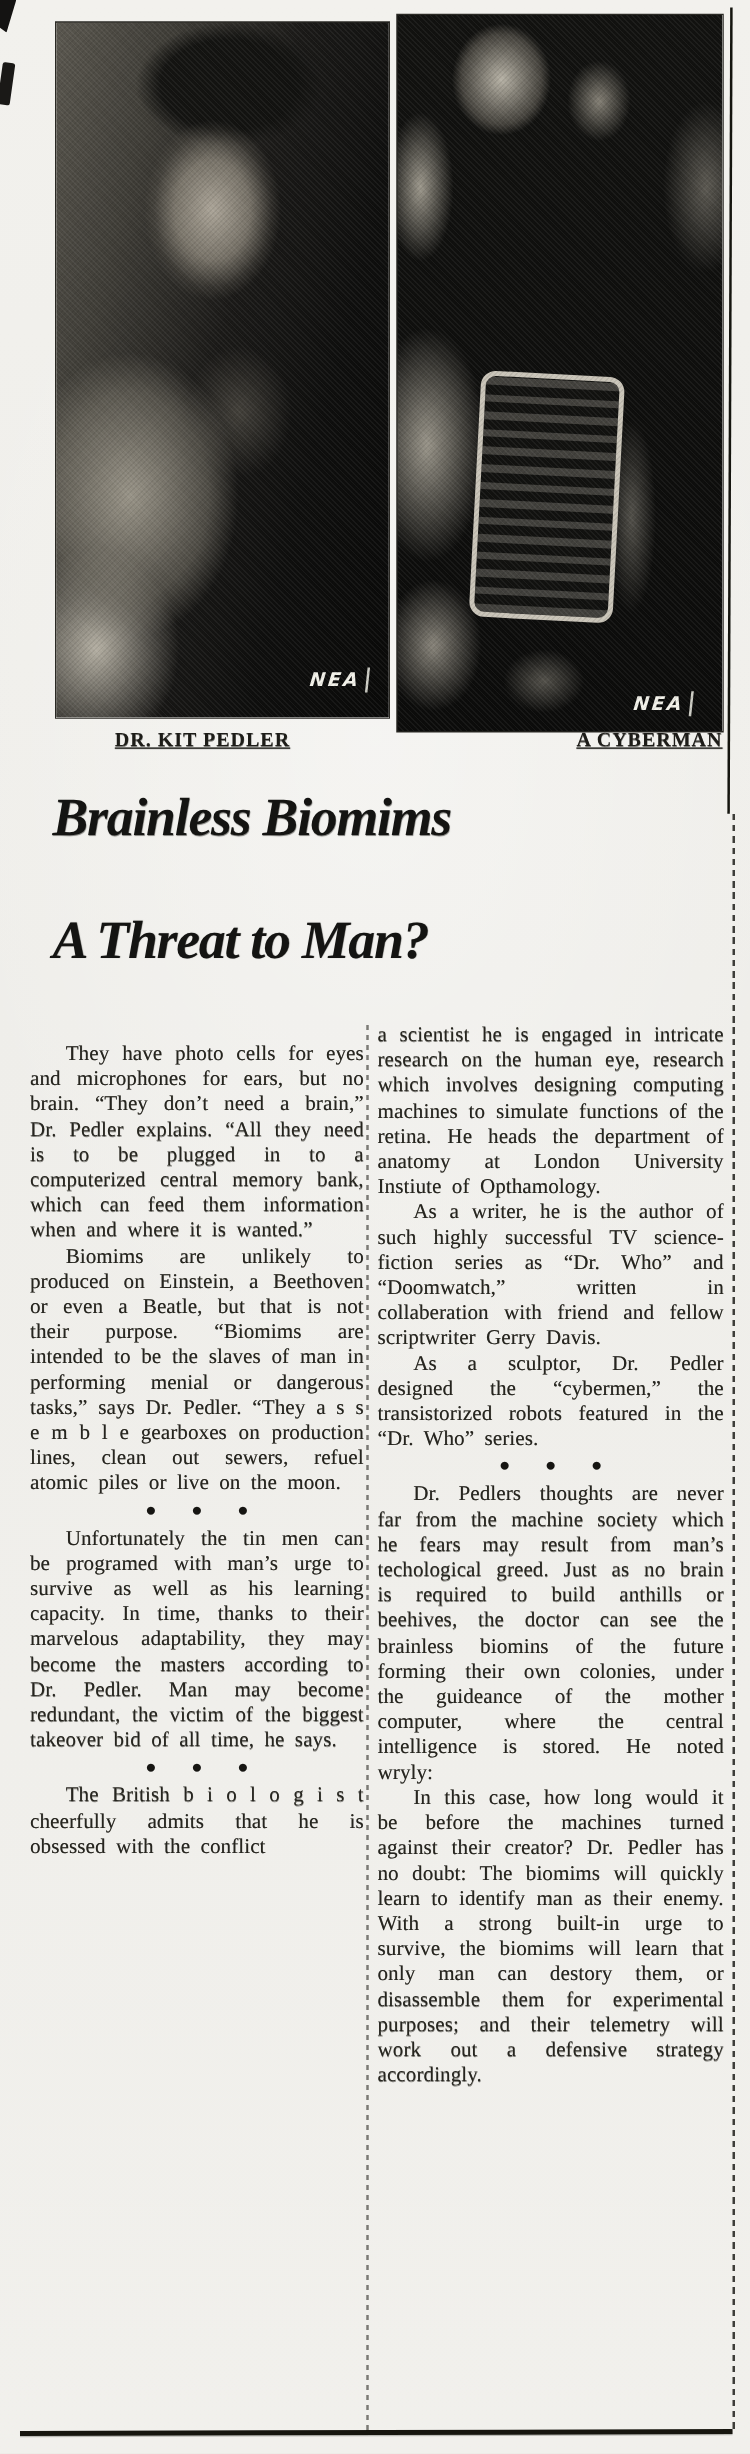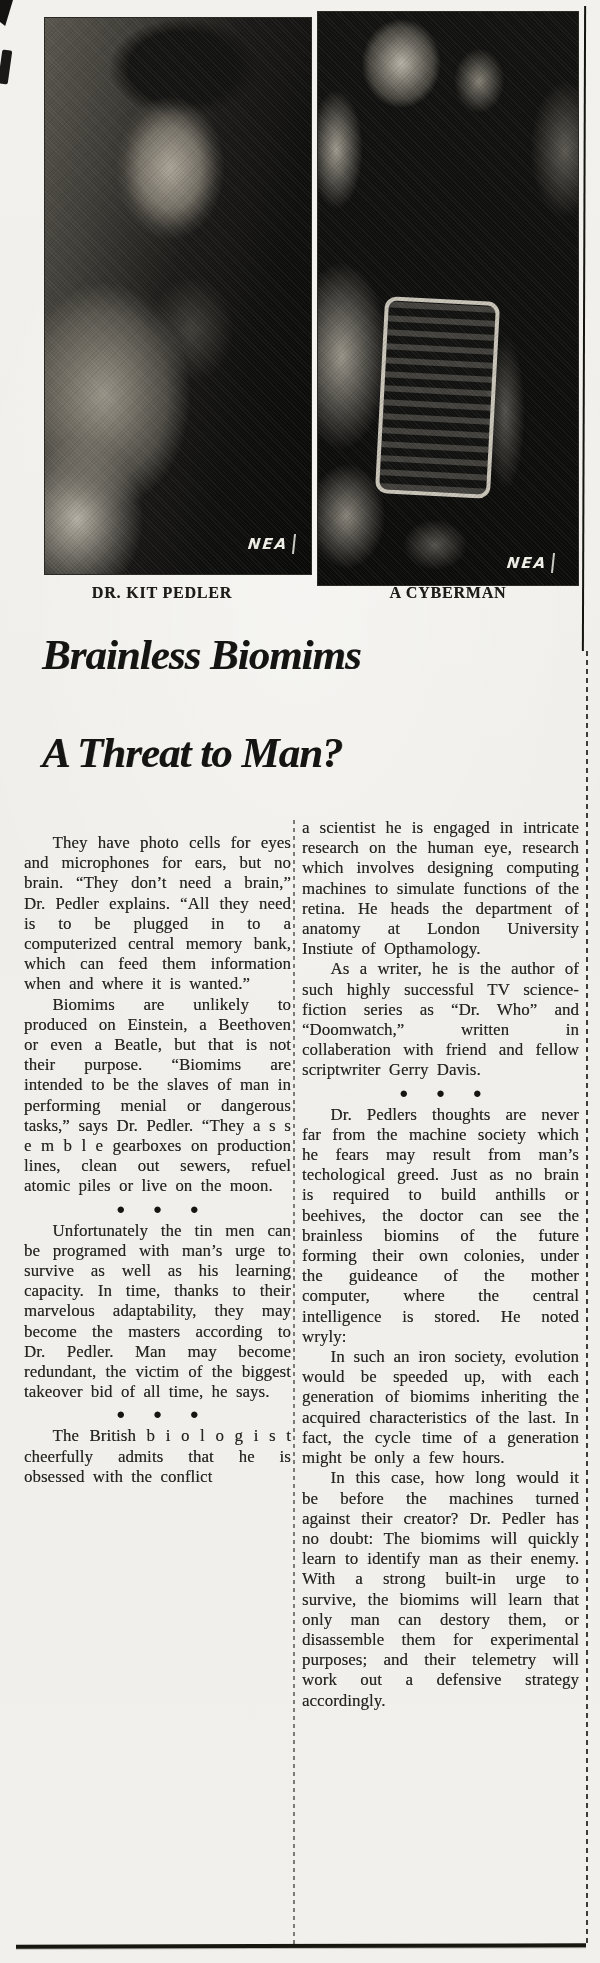--- a/index.html
+++ b/index.html
@@ -56,23 +56,24 @@
     padding:1px 5px 1px 3px;border-right:2px solid rgba(240,240,230,0.85);
     transform:skewX(-6deg);
   }
   #photo-left .nea{right:16px;bottom:20px;}
   #photo-right .nea{right:24px;bottom:12px;}
   
   .caption{
     position:absolute;top:584px;width:260px;text-align:center;
     font-weight:bold;font-size:16px;letter-spacing:0.8px;color:#1d1c18;
     text-shadow:0.2px 0.2px 0.4px rgba(30,30,25,0.55);
+    text-decoration:underline;
   }
   #caption-left{left:32px;}
-  #caption-right{left:318px;}
+  #caption-right{left:318px;text-align:right;}
   
   .headline{
     position:absolute;left:42px;top:606px;width:545px;
     font-style:italic;font-weight:bold;font-size:43px;line-height:98px;
     color:#141412;letter-spacing:-1px;
     text-shadow:0.4px 0.4px 0.6px rgba(20,20,16,0.5);
     white-space:nowrap;
   }
   
   .col{
@@ -131,23 +132,23 @@
       <p>They have photo cells for eyes and microphones for ears, but no brain. “They don’t need a brain,” Dr. Pedler explains. “All they need is to be plugged in to a computerized central memory bank, which can feed them information when and where it is wanted.”</p>
       <p>Biomims are unlikely to produced on Einstein, a Beethoven or even a Beatle, but that is not their purpose. “Biomims are intended to be the slaves of man in performing menial or dangerous tasks,” says Dr. Pedler. “They a s s e m b l e gearboxes on production lines, clean out sewers, refuel atomic piles or live on the moon.</p>
       <div class="sep">● ● ●</div>
       <p>Unfortunately the tin men can be programed with man’s urge to survive as well as his learning capacity. In time, thanks to their marvelous adaptability, they may become the masters according to Dr. Pedler. Man may become redundant, the victim of the biggest takeover bid of all time, he says.</p>
       <div class="sep">● ● ●</div>
       <p>The British b i o l o g i s t cheerfully admits that he is obsessed with the conflict</p>
     </div>
   <div class="col" id="col-right">
       <p class="noindent">a scientist he is engaged in intricate research on the human eye, research which involves designing computing machines to simulate functions of the retina. He heads the department of anatomy at London University Instiute of Opthamology.</p>
       <p>As a writer, he is the author of such highly successful TV science-fiction series as “Dr. Who” and “Doomwatch,” written in collaberation with friend and fellow scriptwriter Gerry Davis.</p>
+      <p>As a sculptor, Dr. Pedler designed the “cybermen,” the transistorized robots featured in the “Dr. Who” series.</p>
       <div class="sep">● ● ●</div>
       <p>Dr. Pedlers thoughts are never far from the machine society which he fears may result from man’s techological greed. Just as no brain is required to build anthills or beehives, the doctor can see the brainless biomins of the future forming their own colonies, under the guideance of the mother computer, where the central intelligence is stored. He noted wryly:</p>
-      <p>In such an iron society, evolution would be speeded up, with each generation of biomims inheriting the acquired characteristics of the last. In fact, the cycle time of a generation might be only a few hours.</p>
       <p>In this case, how long would it be before the machines turned against their creator? Dr. Pedler has no doubt: The biomims will quickly learn to identify man as their enemy. With a strong built-in urge to survive, the biomims will learn that only man can destory them, or disassemble them for experimental purposes; and their telemetry will work out a defensive strategy accordingly.</p>
     </div>
 
   <div class="rule-center-dashed"></div>
   <div class="rule-right-solid"></div>
   <div class="rule-right-dashed"></div>
   <div class="rule-bottom"></div>
 
 </div>
 

